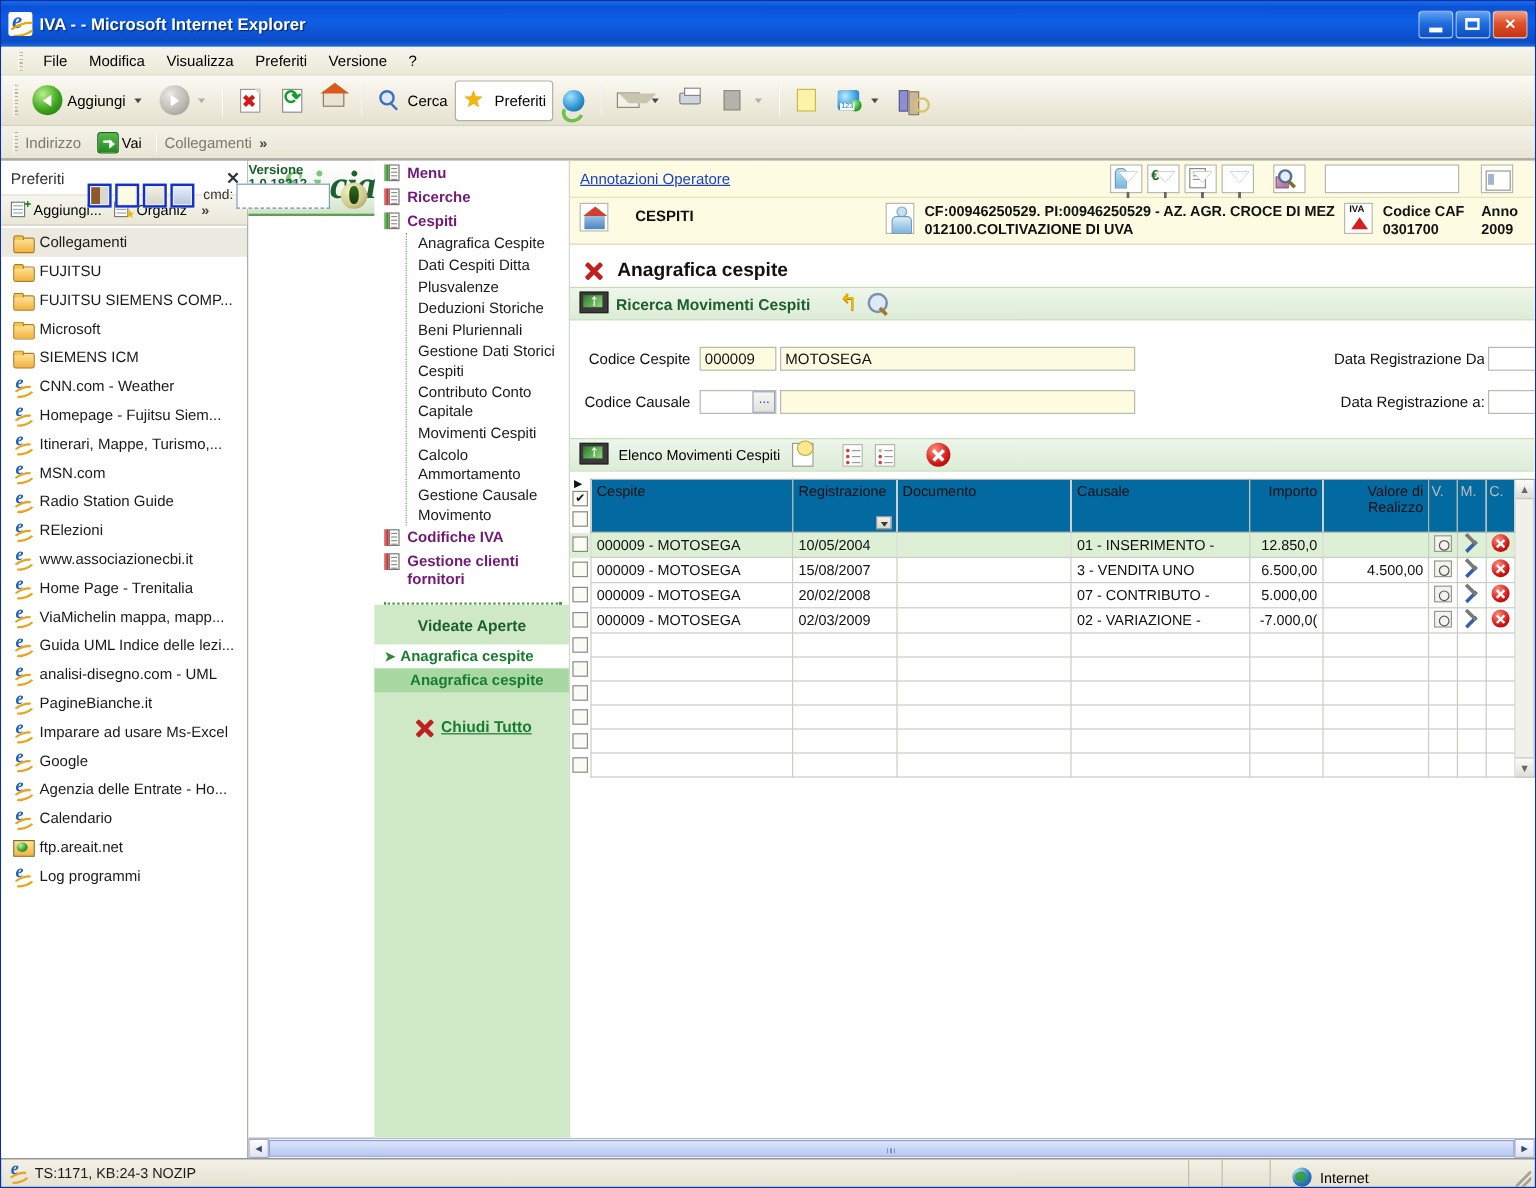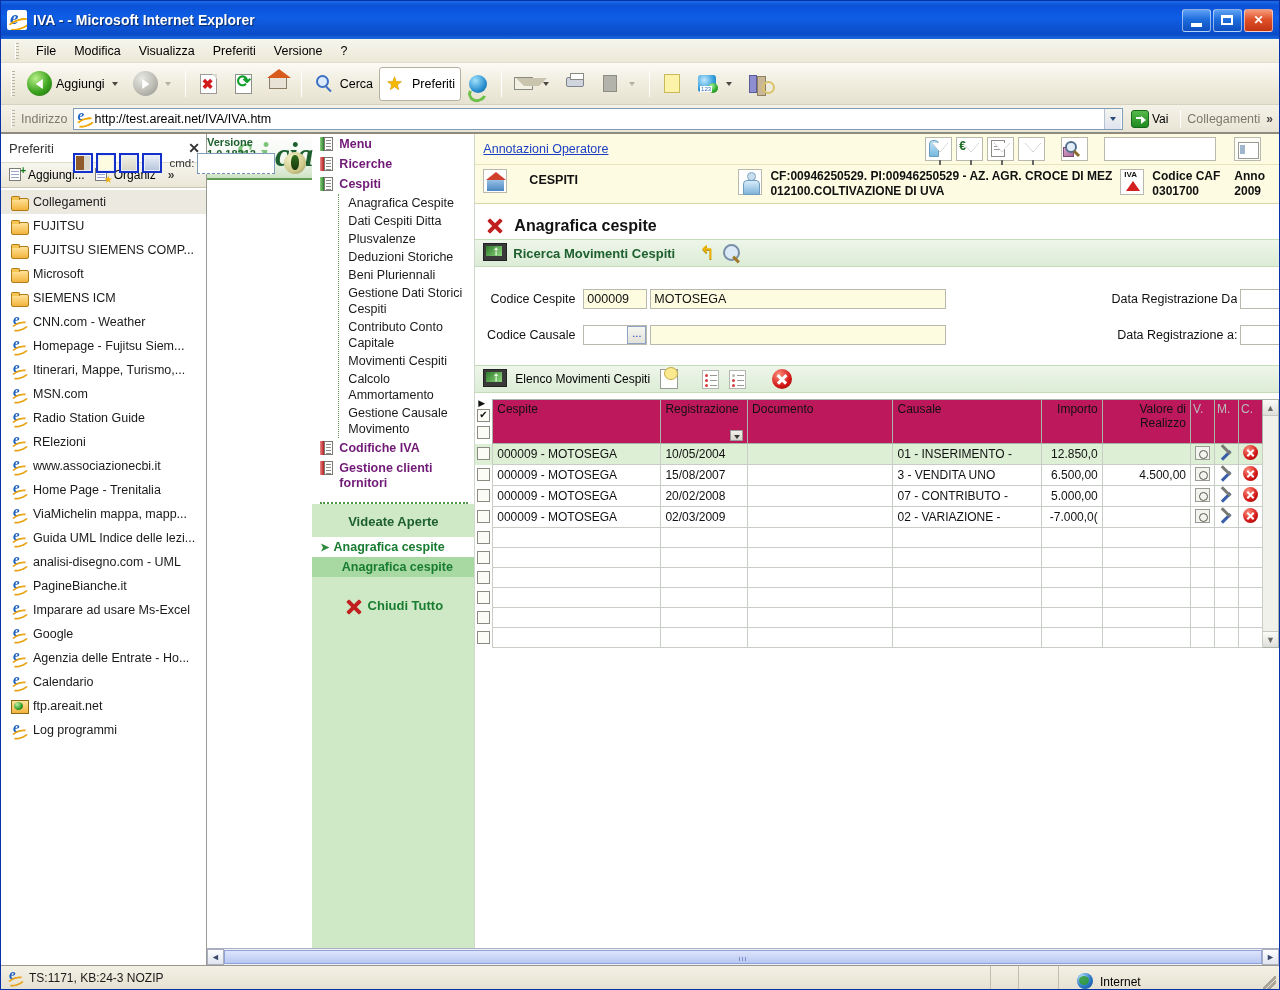--- a/index.html
+++ b/index.html
@@ -287,21 +287,21 @@
   .navdots { border-top: 2px dotted #4f9646; margin: 8px 6px 0 8px; }
 
   .videate { background: #cfe9c6; flex: 1 1 auto; padding-top: 6px; }
   .videate .vt { text-align: center; font-weight: bold; color: #1d5f2e; font-size: 13px; padding: 4px 0 8px; }
   .videate .vrow { display: flex; align-items: center; gap: 4px; padding: 3px 0 3px 8px;
     font-weight: bold; color: #187c30; font-size: 12.5px; }
   .videate .vrow.white { background: #fff; }
   .videate .vrow.green { background: #a9d9a2; justify-content: center; }
   .videate .vrow .arw { color: #2c8a3c; font-size: 11px; }
   .videate .closeall { display: flex; align-items: center; justify-content: center; gap: 7px;
-    margin-top: 20px; font-weight: bold; color: #187c30; font-size: 13px; }
+    margin-top: 20px; font-weight: bold; color: #187c30; font-size: 13px; text-decoration: underline; }
 
   .contentcol { flex: 1 1 auto; min-width: 0; display: flex; flex-direction: column; }
 
   
   .ctxband { background: #fdfbe2; border-bottom: 1px solid #d8d4a8; }
   .ctxtop { display: flex; align-items: center; height: 30px; padding-left: 8px; position: relative; }
   .annot { color: #1c3fc4; text-decoration: underline; font-size: 12.5px; }
   .ctxicons { position: absolute; left: 450px; top: 3px; display: flex; align-items: center; gap: 4px; }
   .ctxbtn { width: 27px; height: 24px; border: 1px solid #b9b9ae; background: #fff;
     position: relative; }
@@ -416,21 +416,21 @@
   .listico.grey .d { background: #b9b9b3; }
   .delbig { width: 20px; height: 20px; border-radius: 50%; position: relative;
     background: radial-gradient(circle at 35% 28%, #ff8b7a, #d01414 62%, #8d0b0b); }
   .delbig:before, .delbig:after { content: ""; position: absolute; left: 4px; top: 9px; width: 12px; height: 2.5px;
     background: #fff; }
   .delbig:before { transform: rotate(45deg); } .delbig:after { transform: rotate(-45deg); }
 
   .gridarea { display: flex; margin-top: 6px; }
   table.grid { border-collapse: collapse; table-layout: fixed; font-size: 12px; }
   table.grid th {
-    background: #be185d; border: 1px solid #a9b3a6; font-weight: normal; text-align: left;
+    background: #0369a1; border: 1px solid #a9b3a6; font-weight: normal; text-align: left;
     padding: 2px 4px; vertical-align: top; height: 34px; color: #111; overflow: hidden;
   }
   table.grid th.num { text-align: right; }
   table.grid th.dim { color: #bcbcbc; text-align: left; padding-left: 2px; }
   table.grid td { border: 1px solid #c8cec6; padding: 1px 4px; height: 20px;
     white-space: nowrap; overflow: hidden; color: #111; }
   table.grid td.num { text-align: right; }
   table.grid tr.sel td { background: #ddefd5; }
   table.grid td.chk, table.grid th.chk { border: none; background: transparent; padding: 0; }
   .cbx { width: 13px; height: 13px; border: 1px solid #8b8b84; background: #fcfcf6;
@@ -607,27 +607,20 @@
       <div class="tbtn">
         <span class="ic">
             <span class="books"></span>
           </span>
       </div>
     </div>
 
     <div class="addrbar">
       <div class="agrip"></div>
       <span class="albl">Indirizzo</span>
-      <div class="addrinput">
-        <span class="favicon"></span>
-        <span class="url">http://test.areait.net/IVA/IVA.htm</span>
-        <span class="addrdrop">
-            <span class="caret"></span>
-          </span>
-      </div>
       <div class="gobtn">
         <span class="goicon"></span>
         <span class="lbl">Vai</span>
       </div>
       <div class="linkssep"></div>
       <span class="links">Collegamenti</span>
       <span class="chev">»</span>
     </div>
   </div>
 

